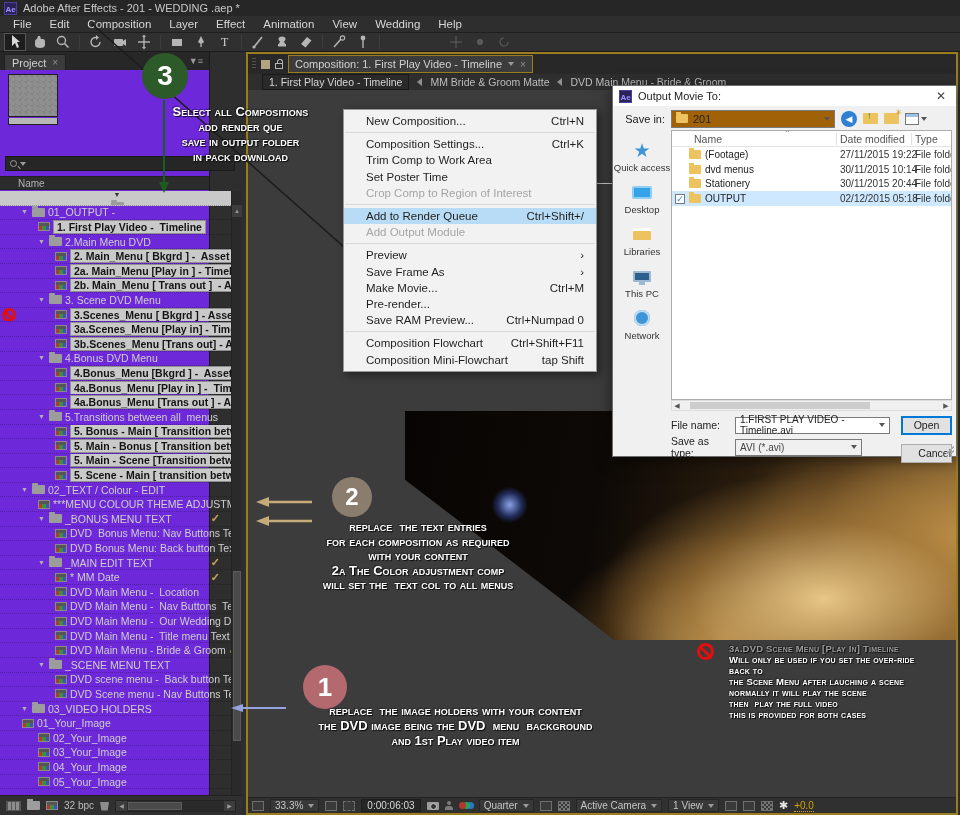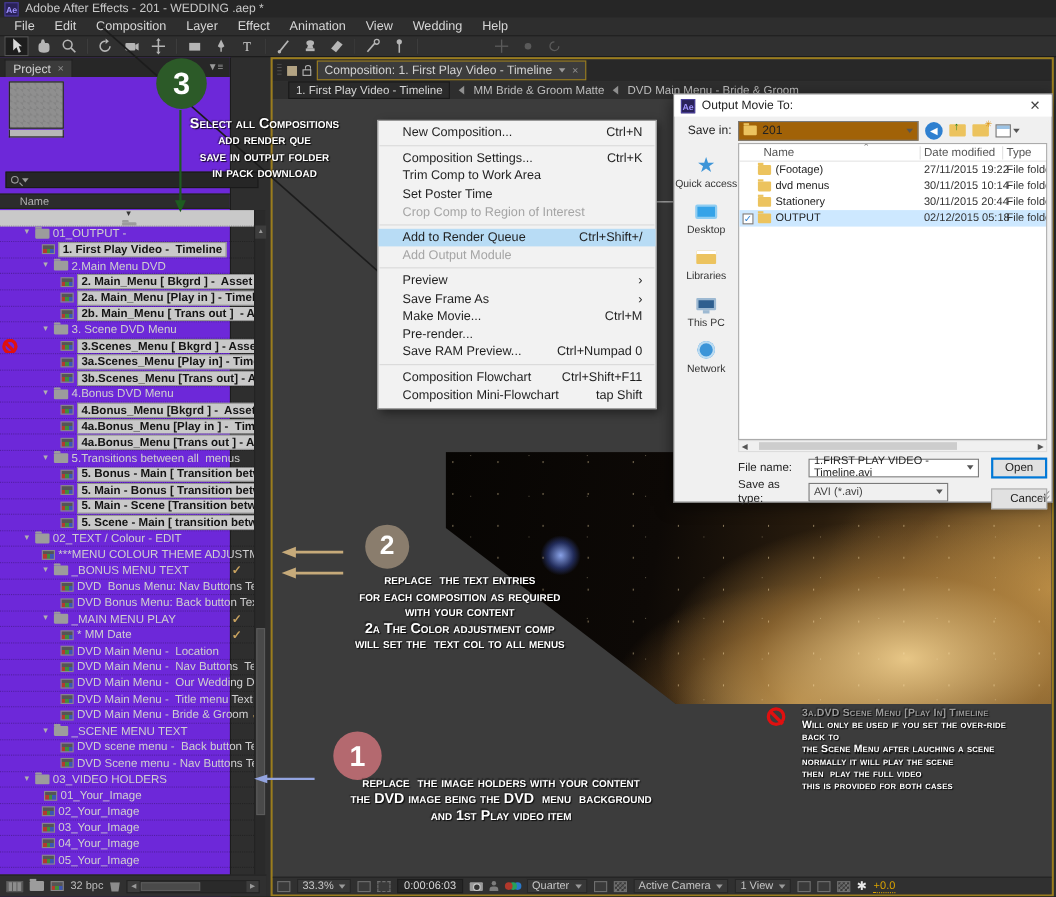--- a/index.html
+++ b/index.html
@@ -372,32 +372,32 @@
         <div class="trow" style="padding-left: 38px;"><span class="exp">▼</span><span class="fi"></span><span class="lbl">5.Transitions between all  menus</span></div>
         <div class="trow" style="padding-left: 55px;"><span class="ci"></span><span class="lbl chip">5. Bonus - Main [ Transition between</span></div>
         <div class="trow" style="padding-left: 55px;"><span class="ci"></span><span class="lbl chip">5. Main - Bonus [ Transition between</span></div>
         <div class="trow" style="padding-left: 55px;"><span class="ci"></span><span class="lbl chip">5. Main - Scene [Transition between ]</span></div>
         <div class="trow" style="padding-left: 55px;"><span class="ci"></span><span class="lbl chip">5. Scene - Main [ transition between]</span></div>
         <div class="trow" style="padding-left: 21px;"><span class="exp">▼</span><span class="fi"></span><span class="lbl">02_TEXT / Colour - EDIT</span></div>
         <div class="trow" style="padding-left: 38px;"><span class="ci"></span><span class="lbl">***MENU COLOUR THEME ADJUSTMENT ***</span></div>
         <div class="trow" style="padding-left: 38px;"><span class="exp">▼</span><span class="fi"></span><span class="lbl">_BONUS MENU TEXT</span><span class="chk"></span></div>
         <div class="trow" style="padding-left: 55px;"><span class="ci"></span><span class="lbl">DVD  Bonus Menu: Nav Buttons Text *</span></div>
         <div class="trow" style="padding-left: 55px;"><span class="ci"></span><span class="lbl">DVD Bonus Menu: Back button Text</span></div>
-        <div class="trow" style="padding-left: 38px;"><span class="exp">▼</span><span class="fi"></span><span class="lbl">_MAIN MENU PLAY</span><span class="chk"></span></div>
+        <div class="trow" style="padding-left: 38px;"><span class="exp">▼</span><span class="fi"></span><span class="lbl">_MAIN EDIT TEXT</span><span class="chk"></span></div>
         <div class="trow" style="padding-left: 55px;"><span class="ci"></span><span class="lbl">* MM Date</span><span class="chk"></span></div>
         <div class="trow" style="padding-left: 55px;"><span class="ci"></span><span class="lbl">DVD Main Menu -  Location</span></div>
         <div class="trow" style="padding-left: 55px;"><span class="ci"></span><span class="lbl">DVD Main Menu -  Nav Buttons  Text *</span></div>
         <div class="trow" style="padding-left: 55px;"><span class="ci"></span><span class="lbl">DVD Main Menu -  Our Wedding Day</span></div>
         <div class="trow" style="padding-left: 55px;"><span class="ci"></span><span class="lbl">DVD Main Menu -  Title menu Text</span></div>
         <div class="trow" style="padding-left: 55px;"><span class="ci"></span><span class="lbl">DVD Main Menu - Bride &amp; Groom</span><span class="chk"></span></div>
         <div class="trow" style="padding-left: 38px;"><span class="exp">▼</span><span class="fi"></span><span class="lbl">_SCENE MENU TEXT</span></div>
         <div class="trow" style="padding-left: 55px;"><span class="ci"></span><span class="lbl">DVD scene menu -  Back button Text</span></div>
         <div class="trow" style="padding-left: 55px;"><span class="ci"></span><span class="lbl">DVD Scene menu - Nav Buttons Text *</span></div>
         <div class="trow" style="padding-left: 21px;"><span class="exp">▼</span><span class="fi"></span><span class="lbl">03_VIDEO HOLDERS</span></div>
-        <div class="trow" style="padding-left: 40px;"><span class="ci"></span><span class="lbl">01_Your_Image</span></div>
+        <div class="trow" style="padding-left: 22px;"><span class="ci"></span><span class="lbl">01_Your_Image</span></div>
         <div class="trow" style="padding-left: 38px;"><span class="ci"></span><span class="lbl">02_Your_Image</span></div>
         <div class="trow" style="padding-left: 38px;"><span class="ci"></span><span class="lbl">03_Your_Image</span></div>
         <div class="trow" style="padding-left: 38px;"><span class="ci"></span><span class="lbl">04_Your_Image</span></div>
         <div class="trow" style="padding-left: 38px;"><span class="ci"></span><span class="lbl">05_Your_Image</span></div>
       </div>
     <div class="vscroll">
       <div class="vs-up">▲</div>
       <div class="vs-thumb"></div>
     </div>
     <div class="pbottom">

